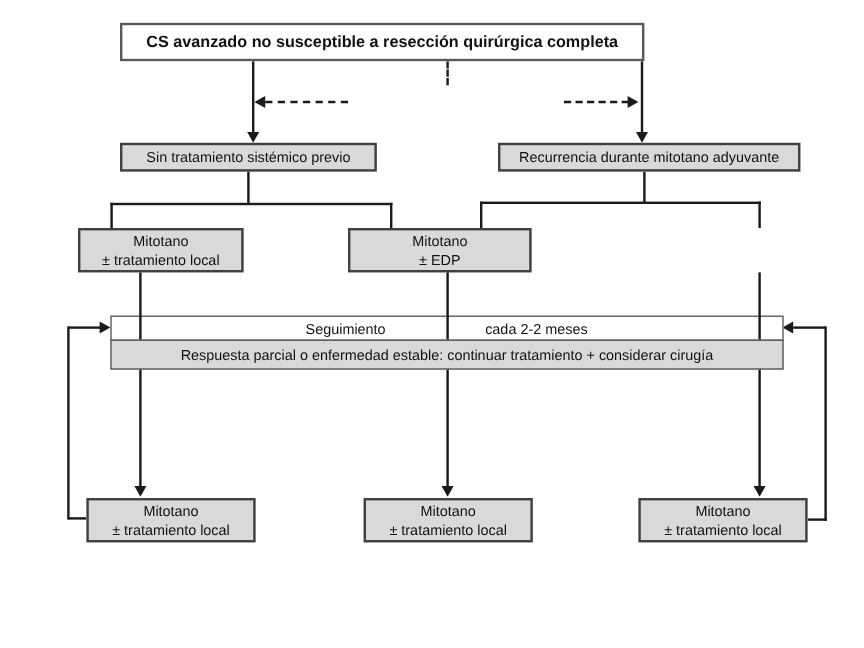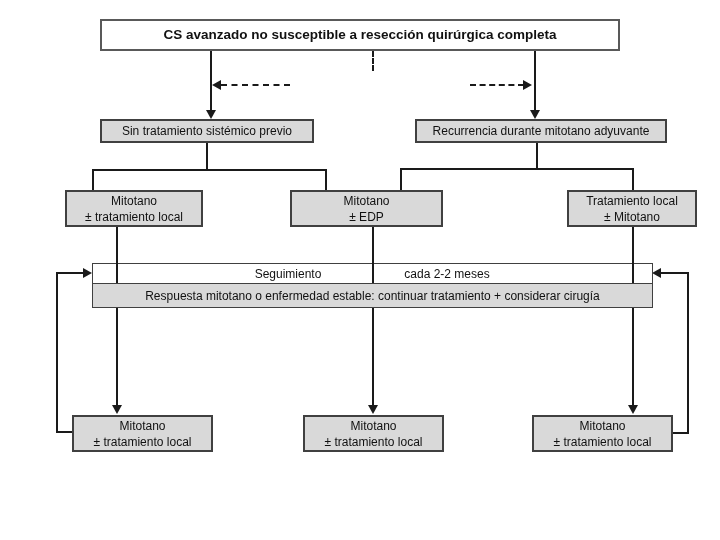--- a/index.html
+++ b/index.html
@@ -22,21 +22,21 @@
     position:absolute;box-sizing:border-box;
     display:flex;align-items:center;justify-content:center;
     text-align:center;font-size:12px;line-height:16px;
     border:2px solid var(--border-dark);background:var(--box-gray);
     z-index:1;
   }
   .box .l1,.box .l2{display:block;}
   .two-line{flex-direction:column;line-height:16px;font-size:12px;}
   .white{background:#ffffff;text-align:right;}
   .root{
-    left:100px;top:19px;width:520px;height:32px;
+    left:100px;top:19px;width:437px;height:32px;
     border:2px solid var(--border-gray);background:#ffffff;
     font-weight:bold;font-size:13.5px;
   }
   .dashedbox{
     left:290px;top:71px;width:180px;height:28px;
     border:2px dashed var(--border-dark);background:var(--dashed-gray);
   }
   .n1{left:100px;top:119px;width:214px;height:24px;}
   .n2{left:415px;top:119px;width:252px;height:24px;}
   .m1{left:65px;top:190px;width:138px;height:37px;}
@@ -102,39 +102,35 @@
   <div class="vl" style="left:632px;top:168px;height:22px;"></div>
 
   <div class="box two-line m1">
     <span class="l1">Mitotano</span>
     <span class="l2">± tratamiento local</span>
   </div>
   <div class="box two-line m2">
     <span class="l1">Mitotano</span>
     <span class="l2">± EDP</span>
   </div>
-  <div class="box two-line m3">
-    <span class="l1">Tratamiento local</span>
-    <span class="l2">± Mitotano</span>
-  </div>
 
   <div class="vl over" style="left:116px;top:227px;height:179px;"></div>
   <div class="ah down over" style="left:112px;top:405px;"></div>
   <div class="vl over" style="left:372px;top:227px;height:179px;"></div>
   <div class="ah down over" style="left:368px;top:405px;"></div>
   <div class="vl over" style="left:632px;top:227px;height:179px;"></div>
   <div class="ah down over" style="left:628px;top:405px;"></div>
 
   <div class="box white seg">
     <span class="floatspan" style="left:195px;">Seguimiento</span>
     <span class="floatspan" style="left:354px;">cada 2-2 meses</span>
   </div>
 
   <div class="box resp">
-    <span>Respuesta mitotano o enfermedad estable: continuar tratamiento + considerar cirugía</span>
+    <span>Respuesta parcial o enfermedad estable: continuar tratamiento + considerar cirugía</span>
   </div>
 
 
   <div class="box two-line b1">
     <span class="l1">Mitotano</span>
     <span class="l2">± tratamiento local</span>
   </div>
   <div class="box two-line b2">
     <span class="l1">Mitotano</span>
     <span class="l2">± tratamiento local</span>

